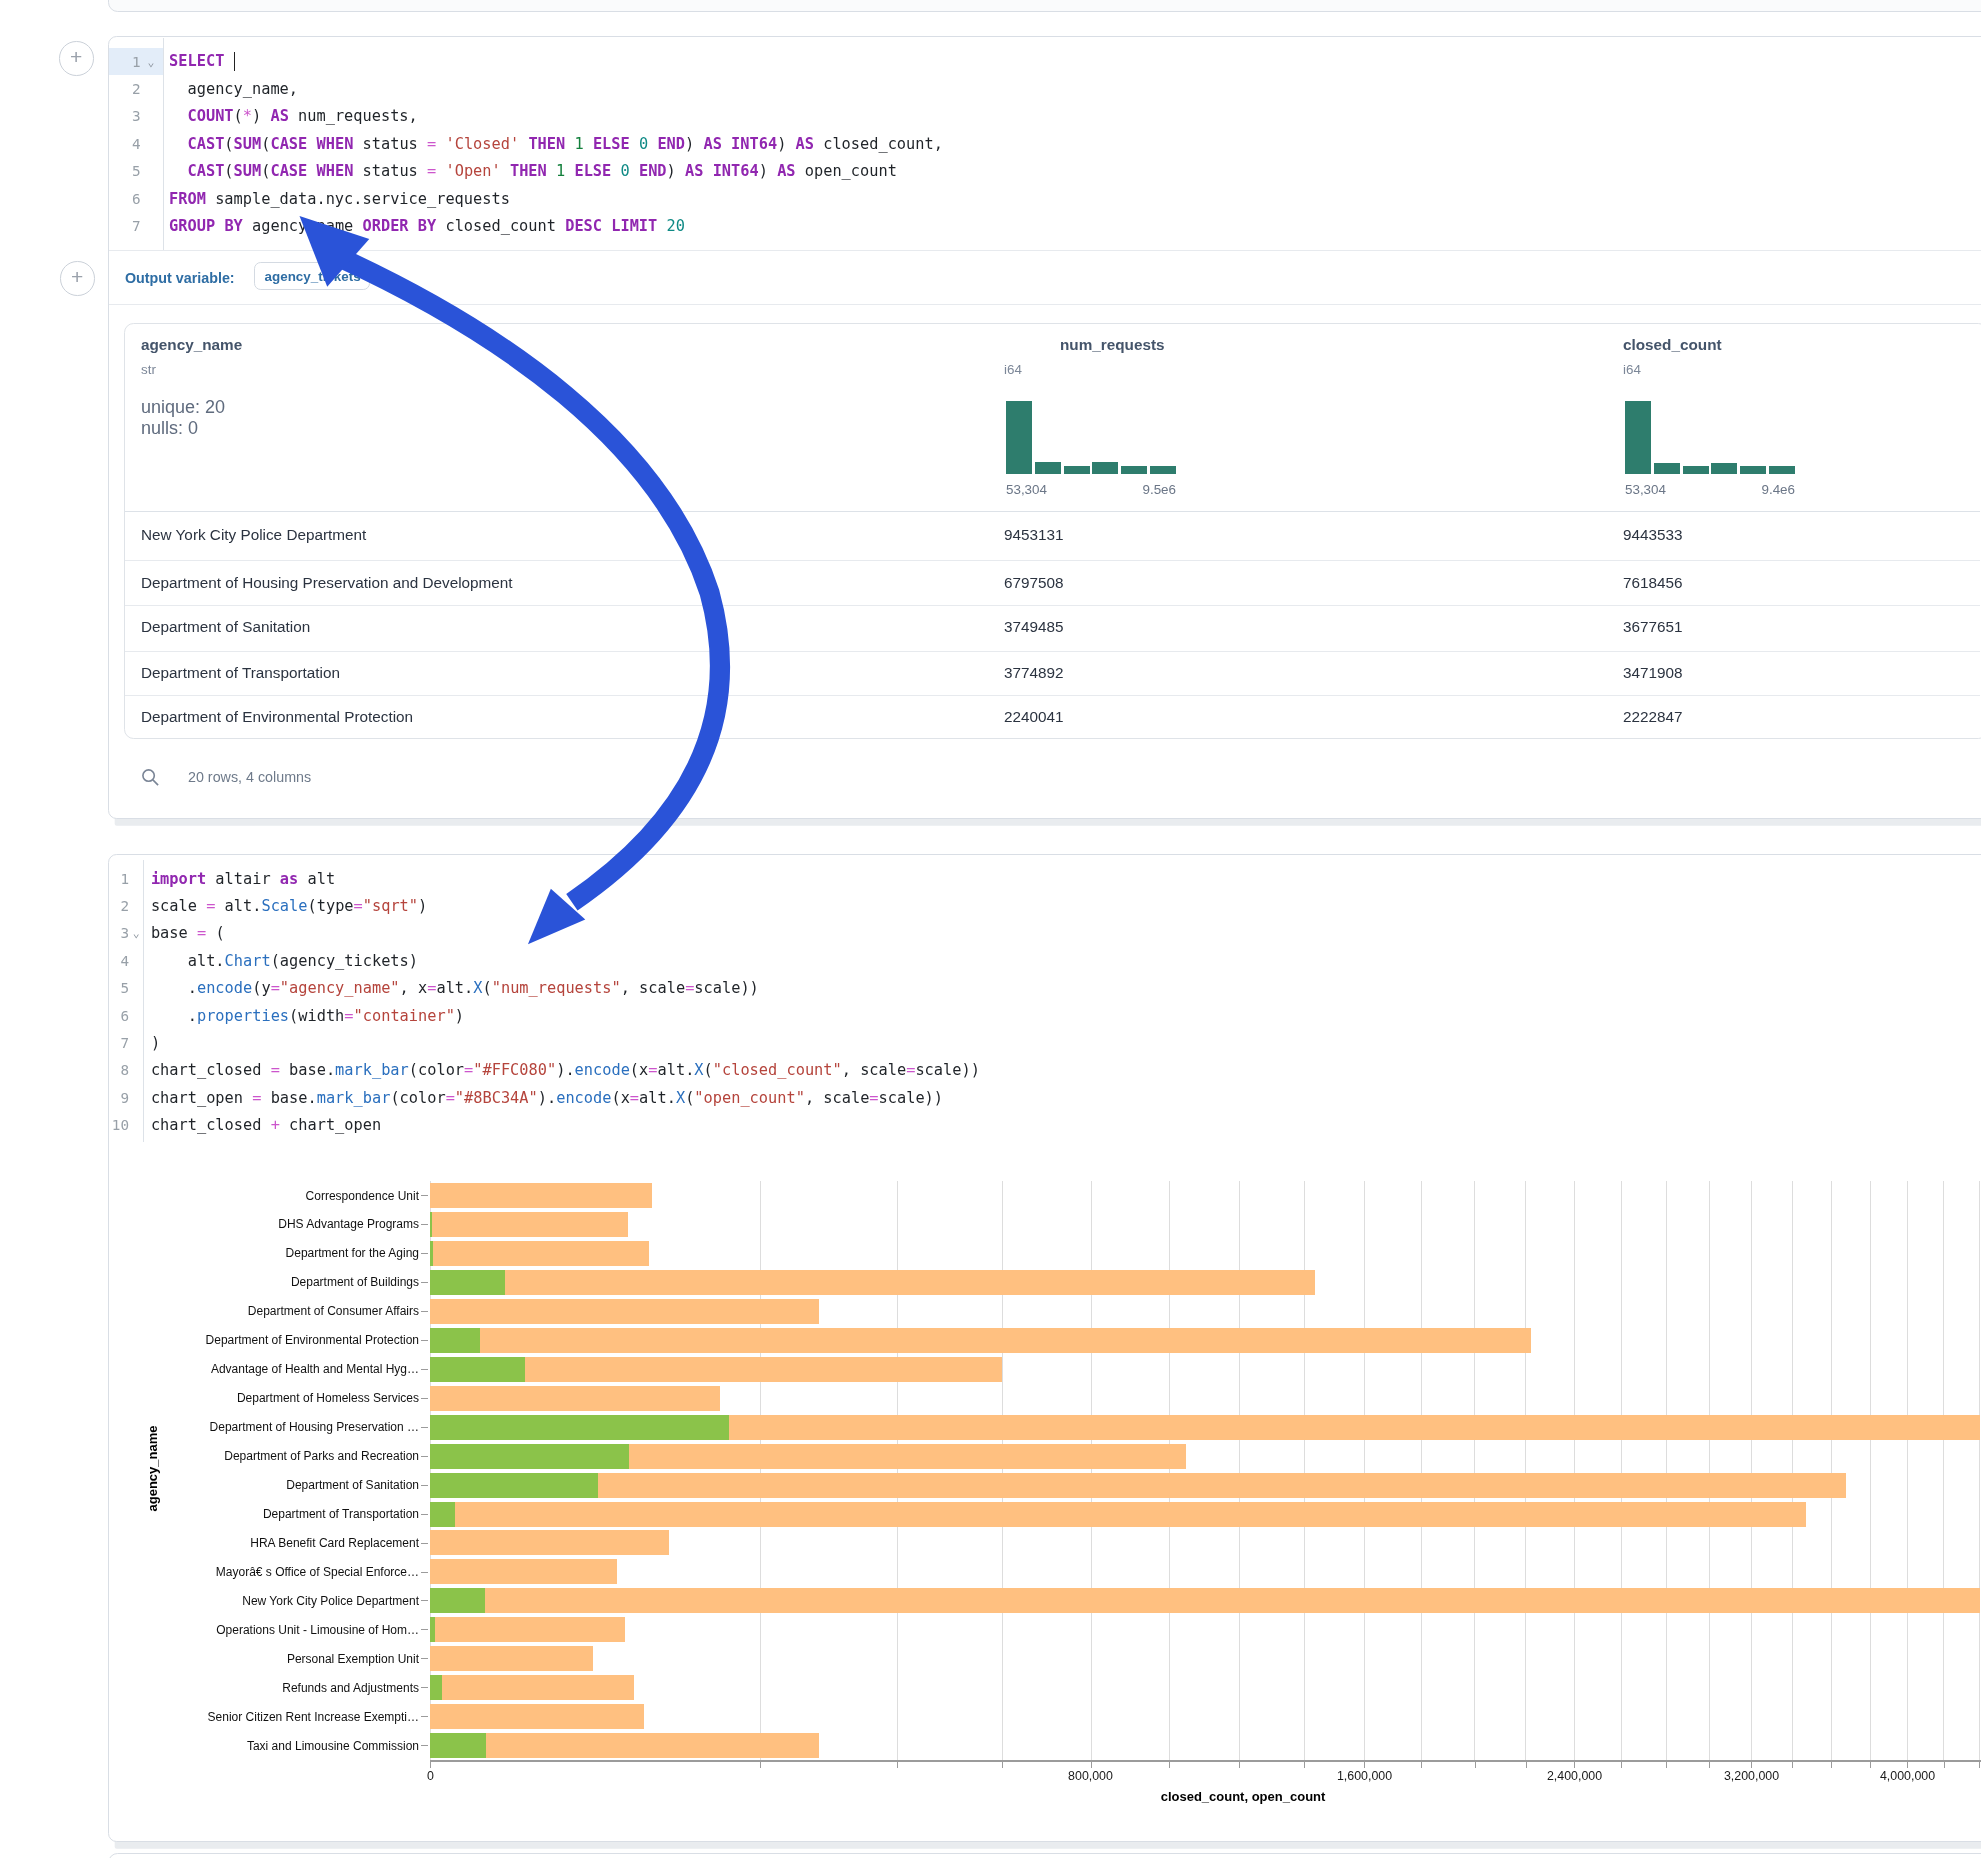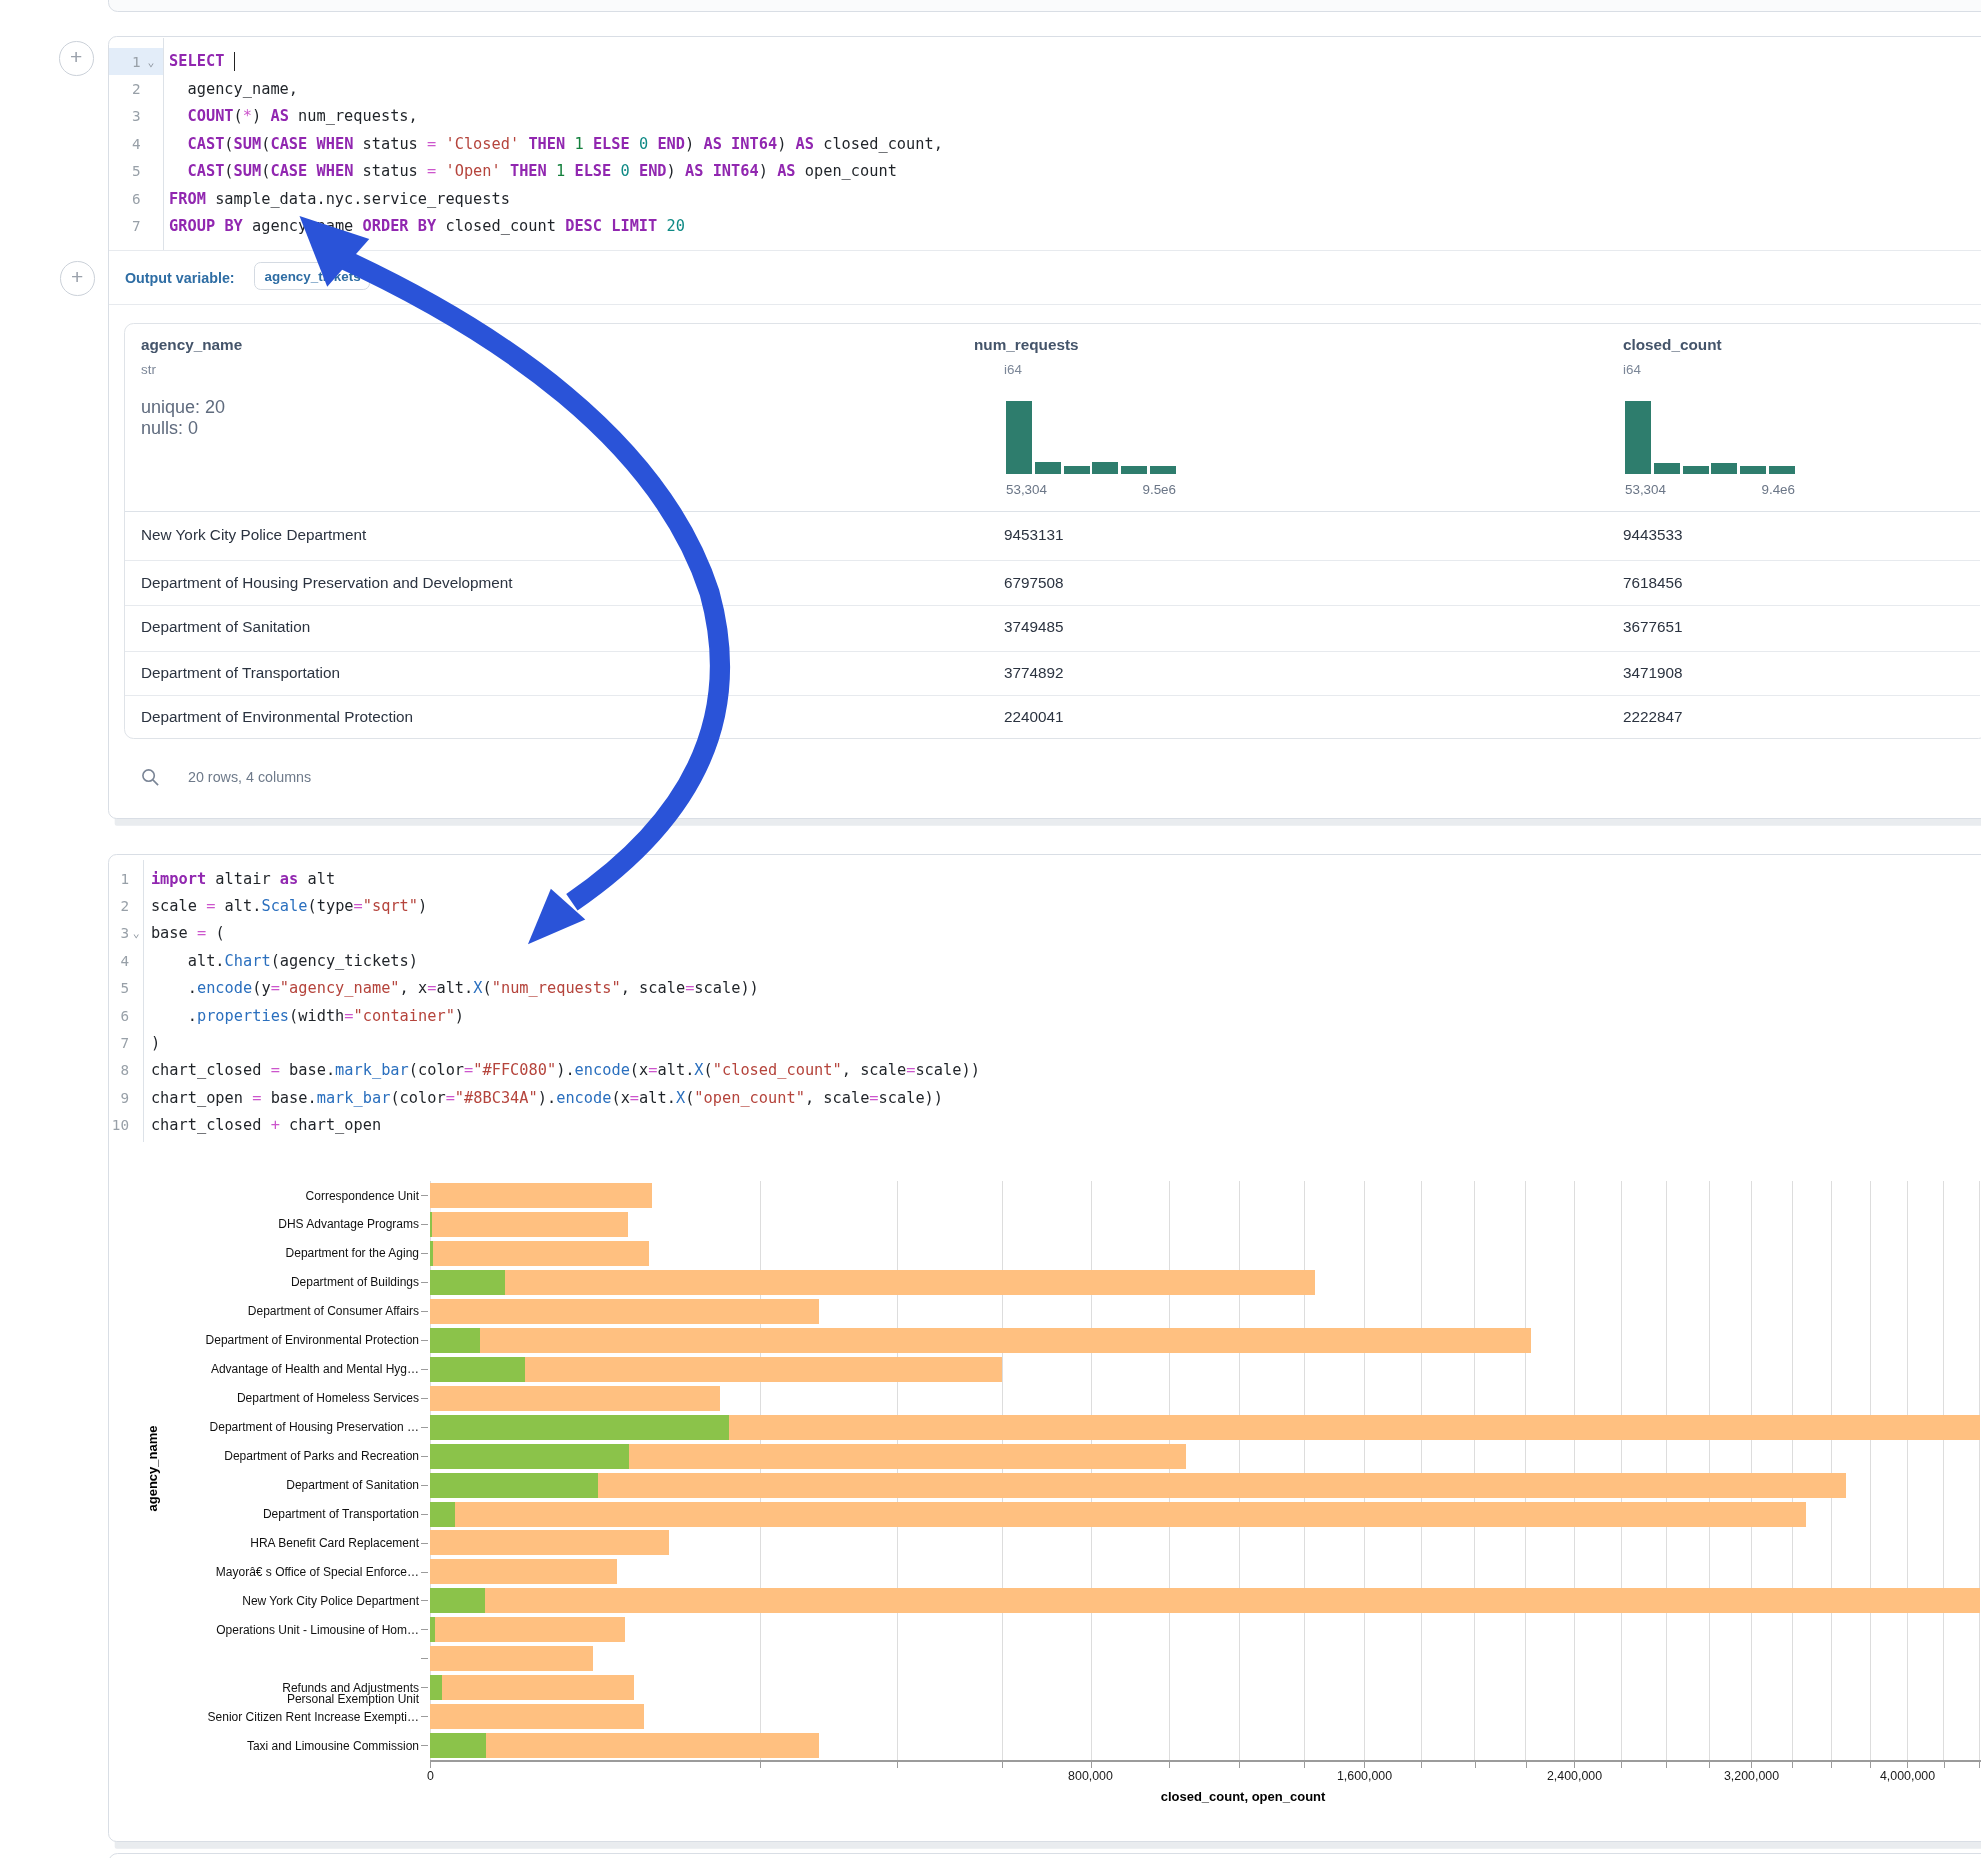--- a/index.html
+++ b/index.html
@@ -113,21 +113,21 @@
 <div class="outvar-label" style="left:125px;top:270px;">Output variable:</div>
 <div class="outvar-pill" style="left:254px;top:262px;width:116px;">agency_tickets</div>
 <div class="hdiv" style="left:109px;top:304px;width:1873px;"></div>
 
 <div class="tbl"></div>
 <div id="tbl-content">
     <div class="th-name" style="left: 141px; top: 336px;">agency_name</div>
     <div class="th-type" style="left: 141px; top: 362px;">str</div>
     <div class="th-stat" style="left: 141px; top: 397px;">unique: 20</div>
     <div class="th-stat" style="left: 141px; top: 418px;">nulls: 0</div>
-    <div class="th-name" style="left: 974px; top: 336px;">num_requests</div>
+    <div class="th-name" style="left: 1060px; top: 336px;">num_requests</div>
     <div class="th-type" style="left: 1004px; top: 362px;">i64</div>
     <div class="hist" style="left: 1006px; top: 401px;">
       <div style="height: 73px;"></div>
       <div style="height: 12.4px;"></div>
       <div style="height: 7.6px;"></div>
       <div style="height: 12.4px;"></div>
       <div style="height: 7.6px;"></div>
       <div style="height: 7.6px;"></div>
     </div>
     <div class="hist-range" style="left: 1006px; top: 482px;">
@@ -258,21 +258,21 @@
     <div class="ylab" style="top: 1499px;">Department of Transportation</div>
     <div class="ytick" style="top: 1514px;"></div>
     <div class="ylab" style="top: 1528px;">HRA Benefit Card Replacement</div>
     <div class="ytick" style="top: 1543px;"></div>
     <div class="ylab" style="top: 1557px;">Mayorâ€ s Office of Special Enforce…</div>
     <div class="ytick" style="top: 1572px;"></div>
     <div class="ylab" style="top: 1586px;">New York City Police Department</div>
     <div class="ytick" style="top: 1600px;"></div>
     <div class="ylab" style="top: 1615px;">Operations Unit - Limousine of Hom…</div>
     <div class="ytick" style="top: 1629px;"></div>
-    <div class="ylab" style="top: 1644px; margin-top: 40px;">Personal Exemption Unit</div>
+    <div class="ylab" style="top: 1644px;">Personal Exemption Unit</div>
     <div class="ytick" style="top: 1658px;"></div>
     <div class="ylab" style="top: 1673px;">Refunds and Adjustments</div>
     <div class="ytick" style="top: 1687px;"></div>
     <div class="ylab" style="top: 1702px;">Senior Citizen Rent Increase Exempti…</div>
     <div class="ytick" style="top: 1716px;"></div>
     <div class="ylab" style="top: 1731px;">Taxi and Limousine Commission</div>
     <div class="ytick" style="top: 1745px;"></div>
   </div>
 <div class="chart-plot" id="chart-plot">
     <div class="gridline" style="left: 0px;"></div>

